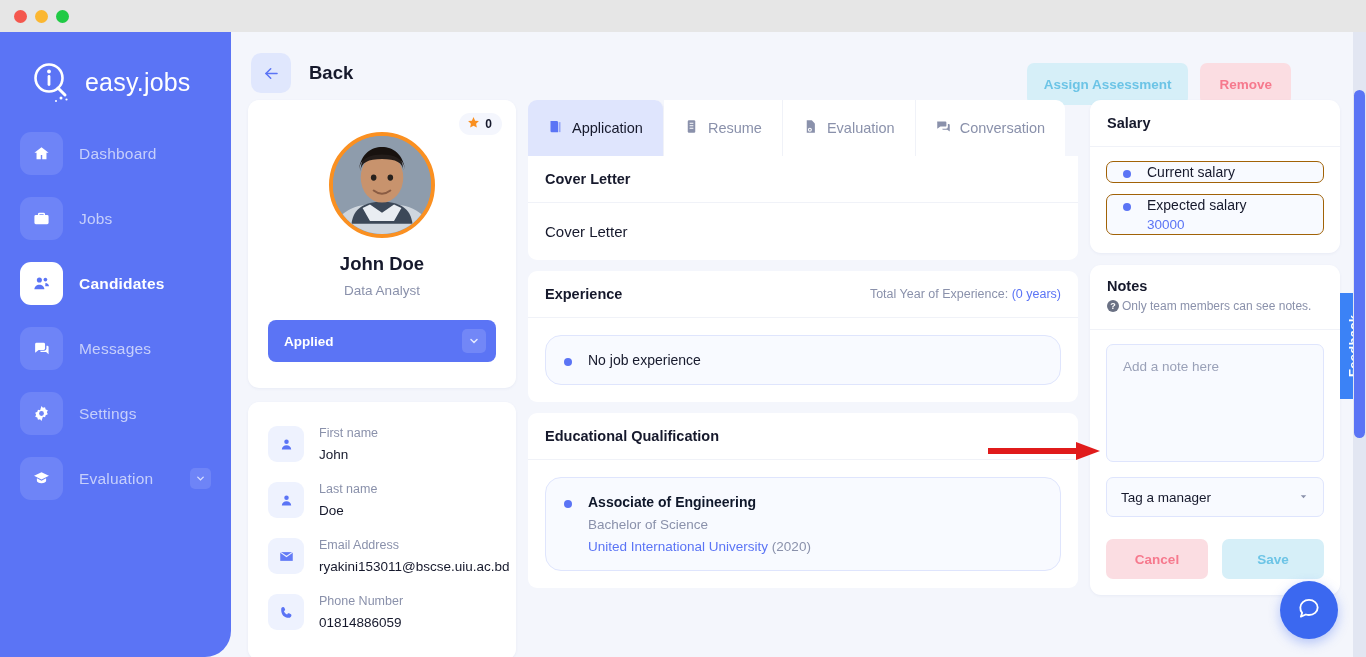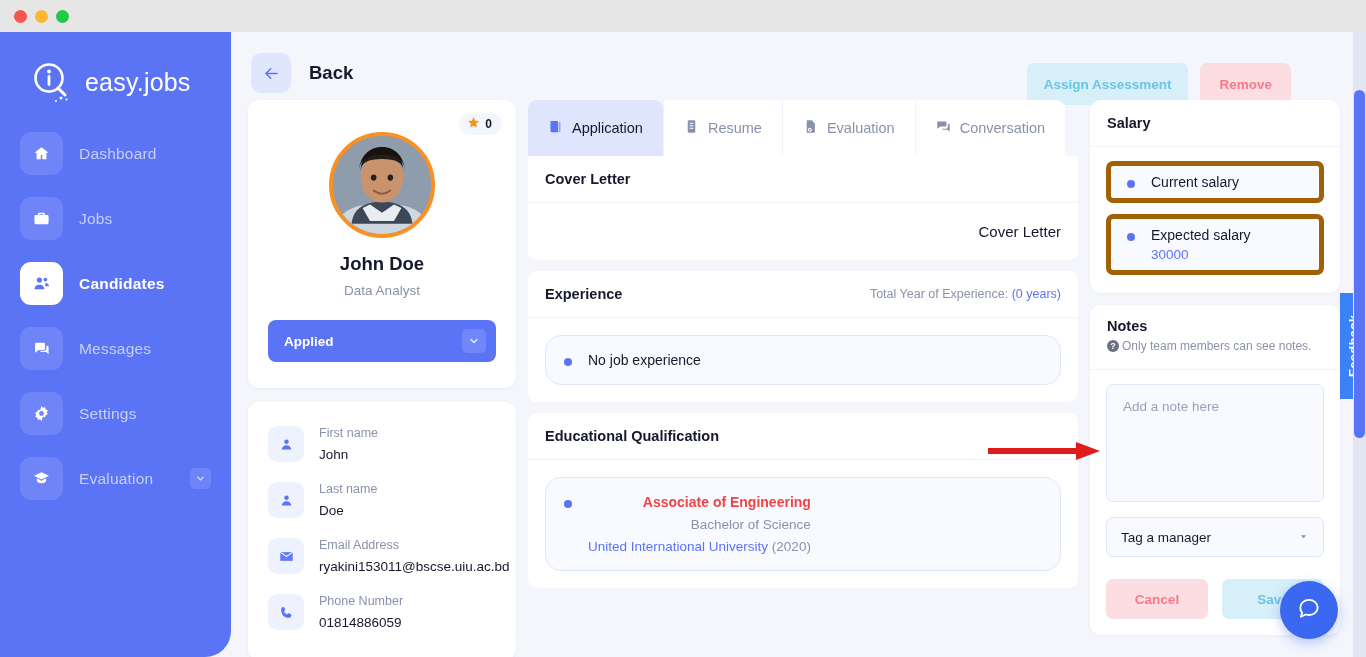--- a/index.html
+++ b/index.html
@@ -97,21 +97,21 @@
     font-size: 13.5px; font-weight: 600; padding: 0 19px; height: 42px;
     border-radius: 7px; cursor: pointer;
     font-family: "Liberation Sans", sans-serif;
   }
 
   
   .col-left {
     position: absolute; left: 248px; top: 68px; width: 268px;
   }
   .col-mid {
-    position: absolute; left: 528px; top: 68px; width: 550px; text-align: right;
+    position: absolute; left: 528px; top: 68px; width: 550px;
   }
   .col-right {
     position: absolute; left: 1090px; top: 68px; width: 250px;
   }
 
   .card {
     background: #ffffff; border-radius: 11px;
     box-shadow: 0 1px 3px rgba(80,95,160,.07);
   }
 
@@ -183,33 +183,33 @@
   .panel-body.plain { font-size: 15px; color: #16192c; padding: 20px 17px; }
 
   .bullet-box {
     border: 1px solid #dfe5fd; background: #f8faff; border-radius: 16px;
     padding: 16px 18px; display: flex; gap: 16px;
   }
   .bullet {
     width: 8px; height: 8px; border-radius: 50%; background: #5b74f5;
     margin-top: 6px; flex: none;
   }
-  .edu-title { font-size: 14px; font-weight: 700; color: #ef4444; }
+  .edu-title { font-size: 14px; font-weight: 700; color: #0f172a; }
   .edu-sub { font-size: 13.5px; color: #8a91ab; margin-top: 7px; }
   .edu-uni { font-size: 13.5px; color: #5b74f5; margin-top: 7px; }
   .edu-uni .yr { color: #8a91ab; }
   .exp-text { font-size: 14px; color: #16192c; }
 
   
   .salary-card { margin-bottom: 12px; }
   .salary-head { padding: 14px 17px; border-bottom: 1px solid #f0f2f8; }
   .salary-body { padding: 14px 16px 18px; }
   .sal-item {
-    border: 5px solid #a16207; background: #f8faff; border-radius: 7px;
-    padding: 8px 16px; display: flex; gap: 16px; margin-bottom: 11px;
+    border: 1px solid #a16207; background: #f8faff; border-radius: 7px;
+    padding: 2px 16px; display: flex; gap: 16px; margin-bottom: 11px;
   }
   .sal-item:last-child { margin-bottom: 0; }
   .sal-label { font-size: 14px; color: #16192c; }
   .sal-value { font-size: 13.5px; color: #5b74f5; margin-top: 4px; }
 
   .notes-head { padding: 13px 17px 14px; border-bottom: 1px solid #f0f2f8; }
   .notes-title { font-size: 14.5px; font-weight: 700; color: #16192c; }
   .notes-hint {
     font-size: 12px; color: #8a91ab; margin-top: 4px; line-height: 1.45;
     display: flex; gap: 3px;

